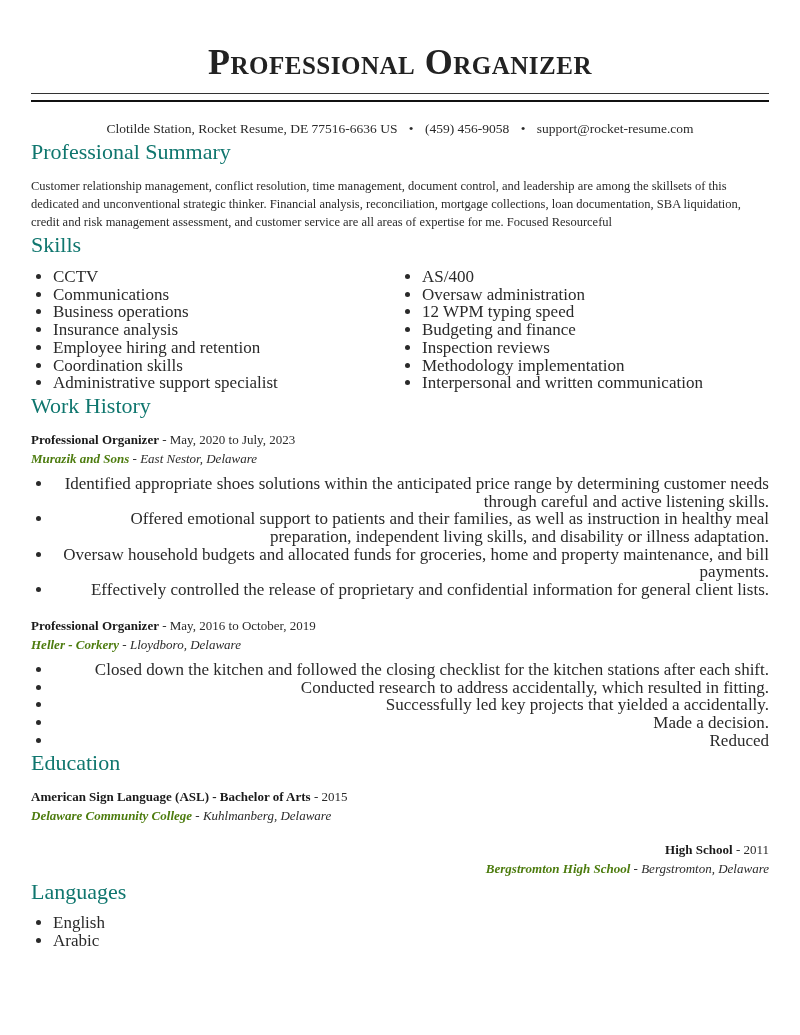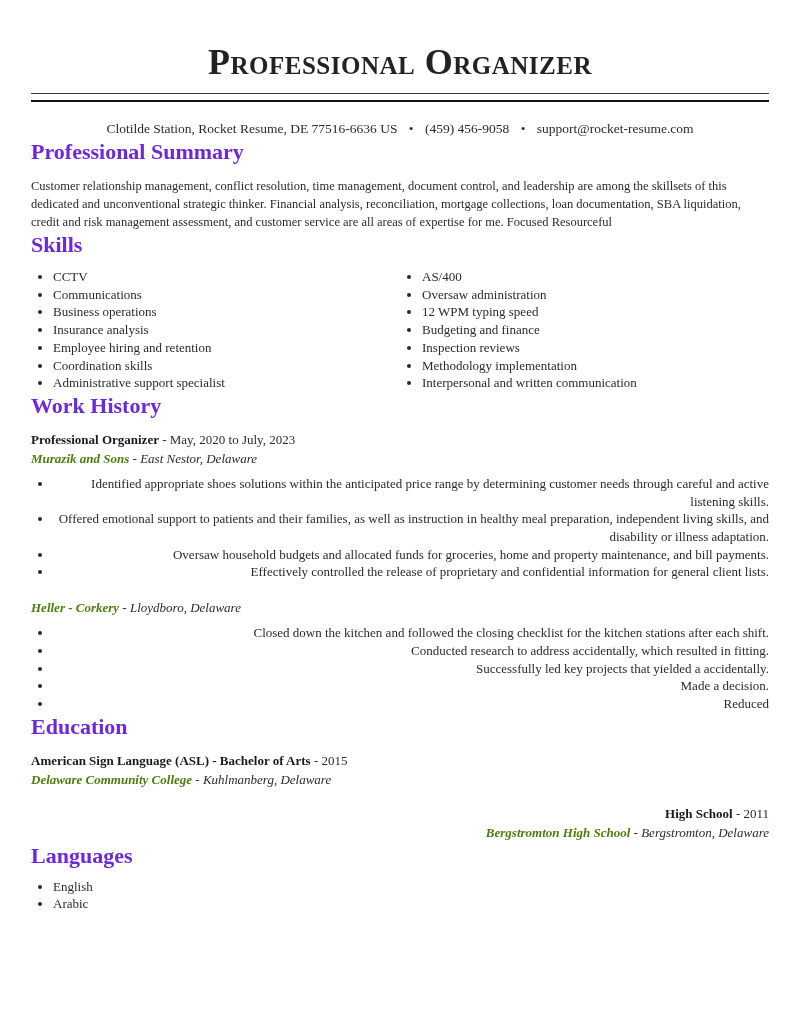--- a/index.html
+++ b/index.html
@@ -41,23 +41,23 @@
       font-size: 13.5px;
       margin-top: 18px;
       line-height: 18px;
       color: #2a2a2a;
     }
     .contact .sep {
       display: inline-block;
       margin: 0 8px;
     }
     h2.section {
-      font-weight: bold;
+      font-weight: normal;
       font-size: 22px;
-      color: #6d28d9;
+      color: #0f766e;
       margin: 0;
       line-height: 28px;
     }
     .summary-title { margin-top: 22px; }
     .summary {
       font-size: 12.5px;
       line-height: 18px;
       margin: 11px 0 0 0;
       color: #2a2a2a;
     }
@@ -68,21 +68,21 @@
     }
     .skills ul {
       flex: 1;
       margin: 0;
       padding-left: 22px;
     }
     ul.bullets {
       list-style: disc;
     }
     ul.bullets li {
-      font-size: 13px;
+      font-size: 17px;
       line-height: 17.7px;
       color: #2a2a2a;
     }
     .work-title { margin-top: 10px; }
     .job { margin-top: 10px; }
     .job + .job { margin-top: 17px; }
     .job-line {
       font-size: 13px;
       line-height: 19px;
       color: #2a2a2a;
@@ -160,20 +160,23 @@
     </div>
     <ul class="bullets">
       <li>Identified appropriate shoes solutions within the anticipated price range by determining customer needs through careful and active listening skills.</li>
       <li>Offered emotional support to patients and their families, as well as instruction in healthy meal preparation, independent living skills, and disability or illness adaptation.</li>
       <li>Oversaw household budgets and allocated funds for groceries, home and property maintenance, and bill payments.</li>
       <li>Effectively controlled the release of proprietary and confidential information for general client lists.</li>
     </ul>
   </div>
 
   <div class="job">
+    <div class="job-line">
+      <b>Professional Organizer</b><span> - </span><span>May, 2016 to October, 2019</span>
+    </div>
     <div class="company-line">
       <b>Heller - Corkery</b><span> - </span><span>Lloydboro, Delaware</span>
     </div>
     <ul class="bullets">
       <li>Closed down the kitchen and followed the closing checklist for the kitchen stations after each shift.</li>
       <li>Conducted research to address accidentally, which resulted in fitting.</li>
       <li>Successfully led key projects that yielded a accidentally.</li>
       <li>Made a decision.</li>
       <li>Reduced</li>
     </ul>

